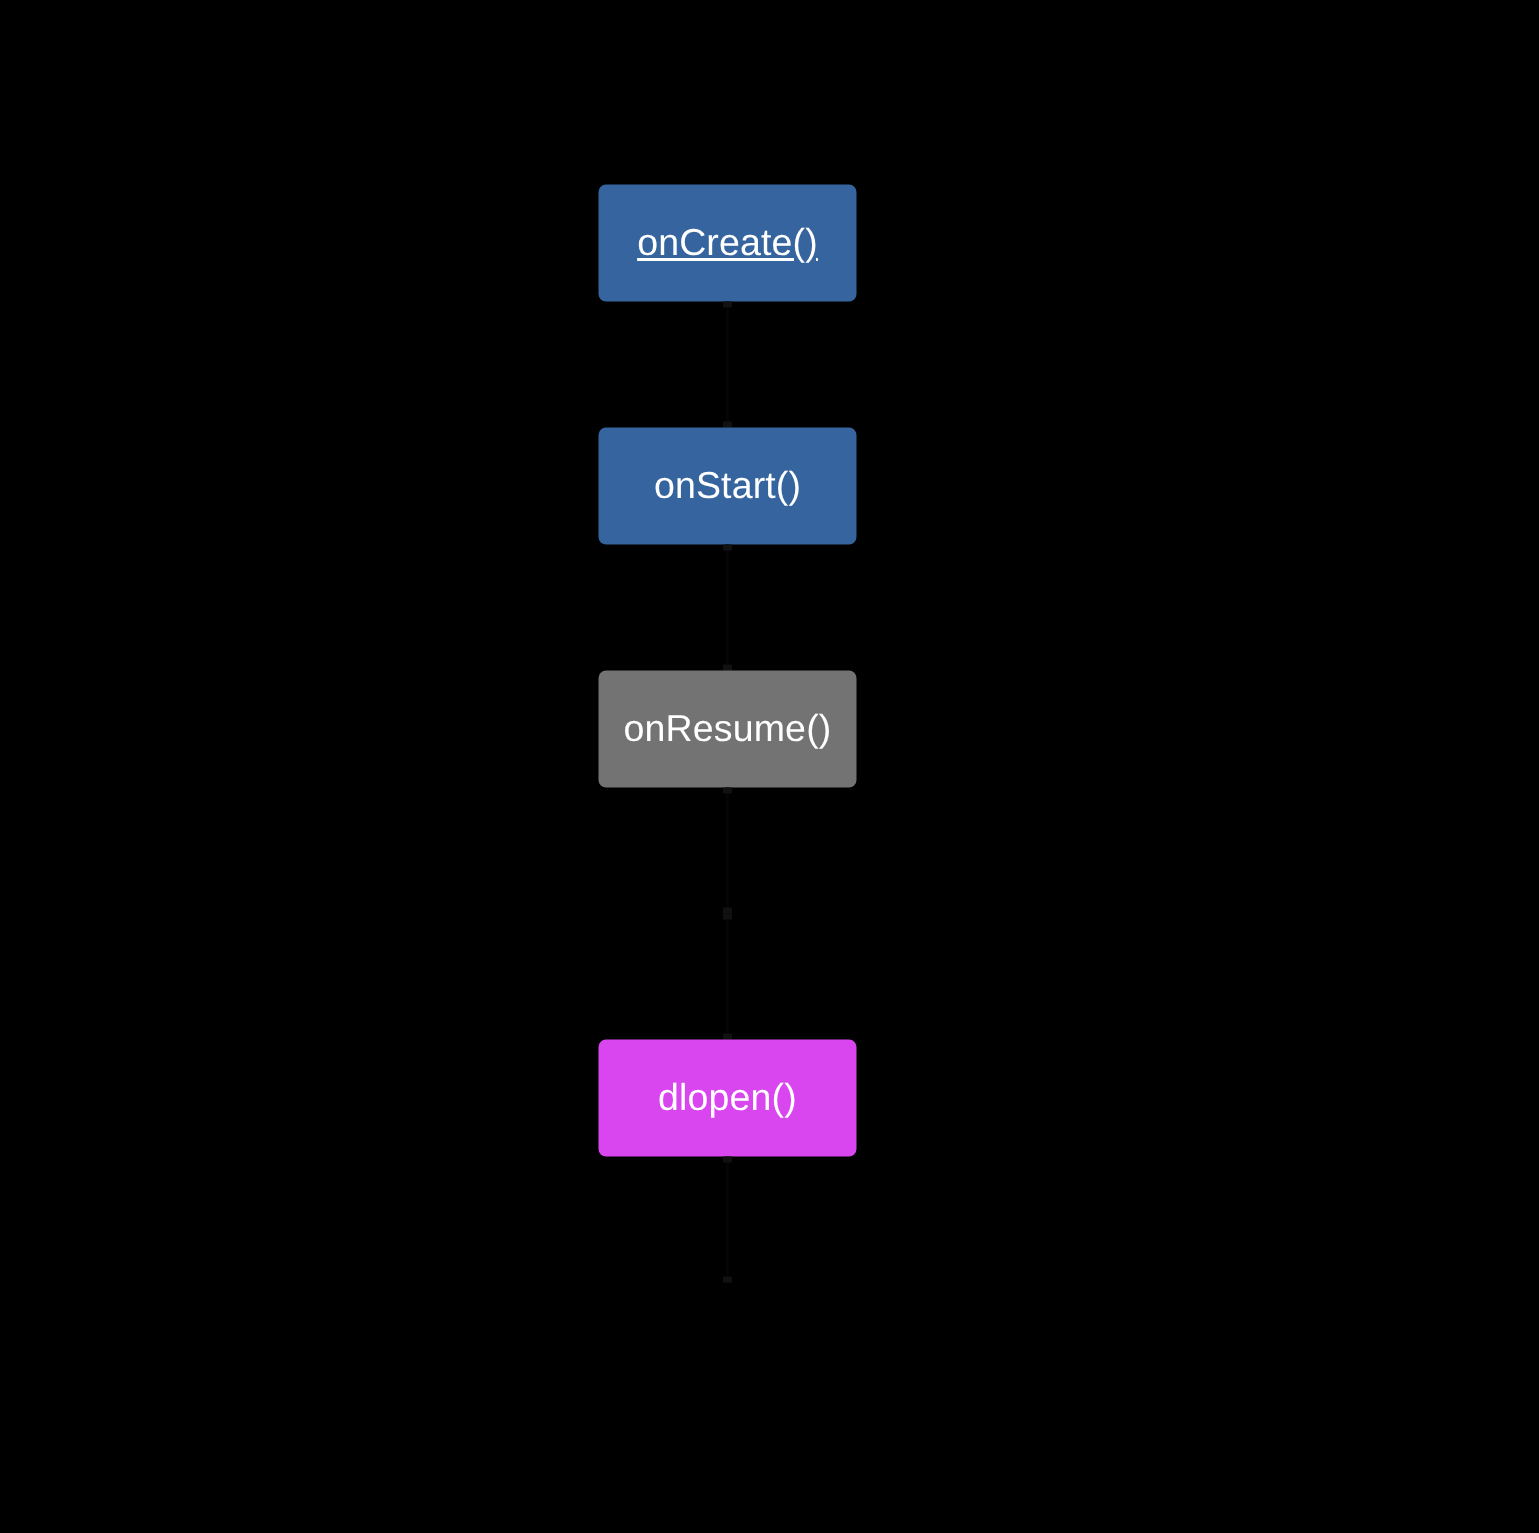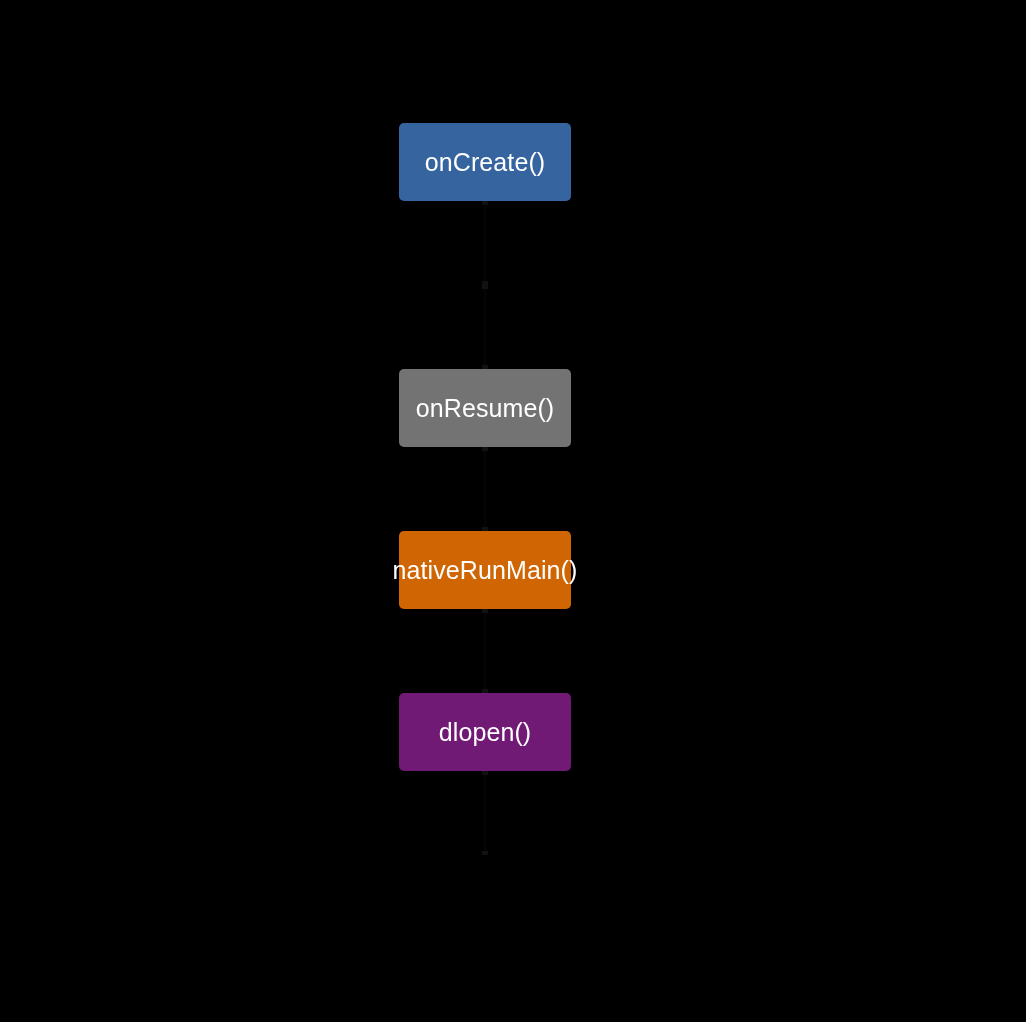--- a/index.html
+++ b/index.html
@@ -74,58 +74,58 @@
   .connector .stub-top { top: 0; }
   .connector .stub-bottom { bottom: 0; }
 </style>
 </head>
 <body>
 
 <div id="canvas">
 
   <div class="flow-column">
 
-    <div class="node" style="background:#36649f;">
+    <div class="node" style="background:#36649f;text-decoration:underline;">
       <span class="node-label">onCreate()</span>
     </div>
 
     <div class="connector">
       <div class="line"></div>
       <div class="stub-top"></div>
       <div class="stub-bottom"></div>
     </div>
 
+    <div class="node" style="background:#36649f;">
+      <span class="node-label">onStart()</span>
+    </div>
 
     <div class="connector">
       <div class="line"></div>
       <div class="stub-top"></div>
       <div class="stub-bottom"></div>
     </div>
 
     <div class="node" style="background:#737373;">
       <span class="node-label">onResume()</span>
     </div>
 
     <div class="connector">
       <div class="line"></div>
       <div class="stub-top"></div>
       <div class="stub-bottom"></div>
     </div>
 
-    <div class="node" style="background:#d06603;">
-      <span class="node-label">nativeRunMain()</span>
-    </div>
 
     <div class="connector">
       <div class="line"></div>
       <div class="stub-top"></div>
       <div class="stub-bottom"></div>
     </div>
 
-    <div class="node" style="background:#701a75;">
+    <div class="node" style="background:#d946ef;">
       <span class="node-label">dlopen()</span>
     </div>
 
     <div class="connector">
       <div class="line"></div>
       <div class="stub-top"></div>
       <div class="stub-bottom"></div>
     </div>
 
 

